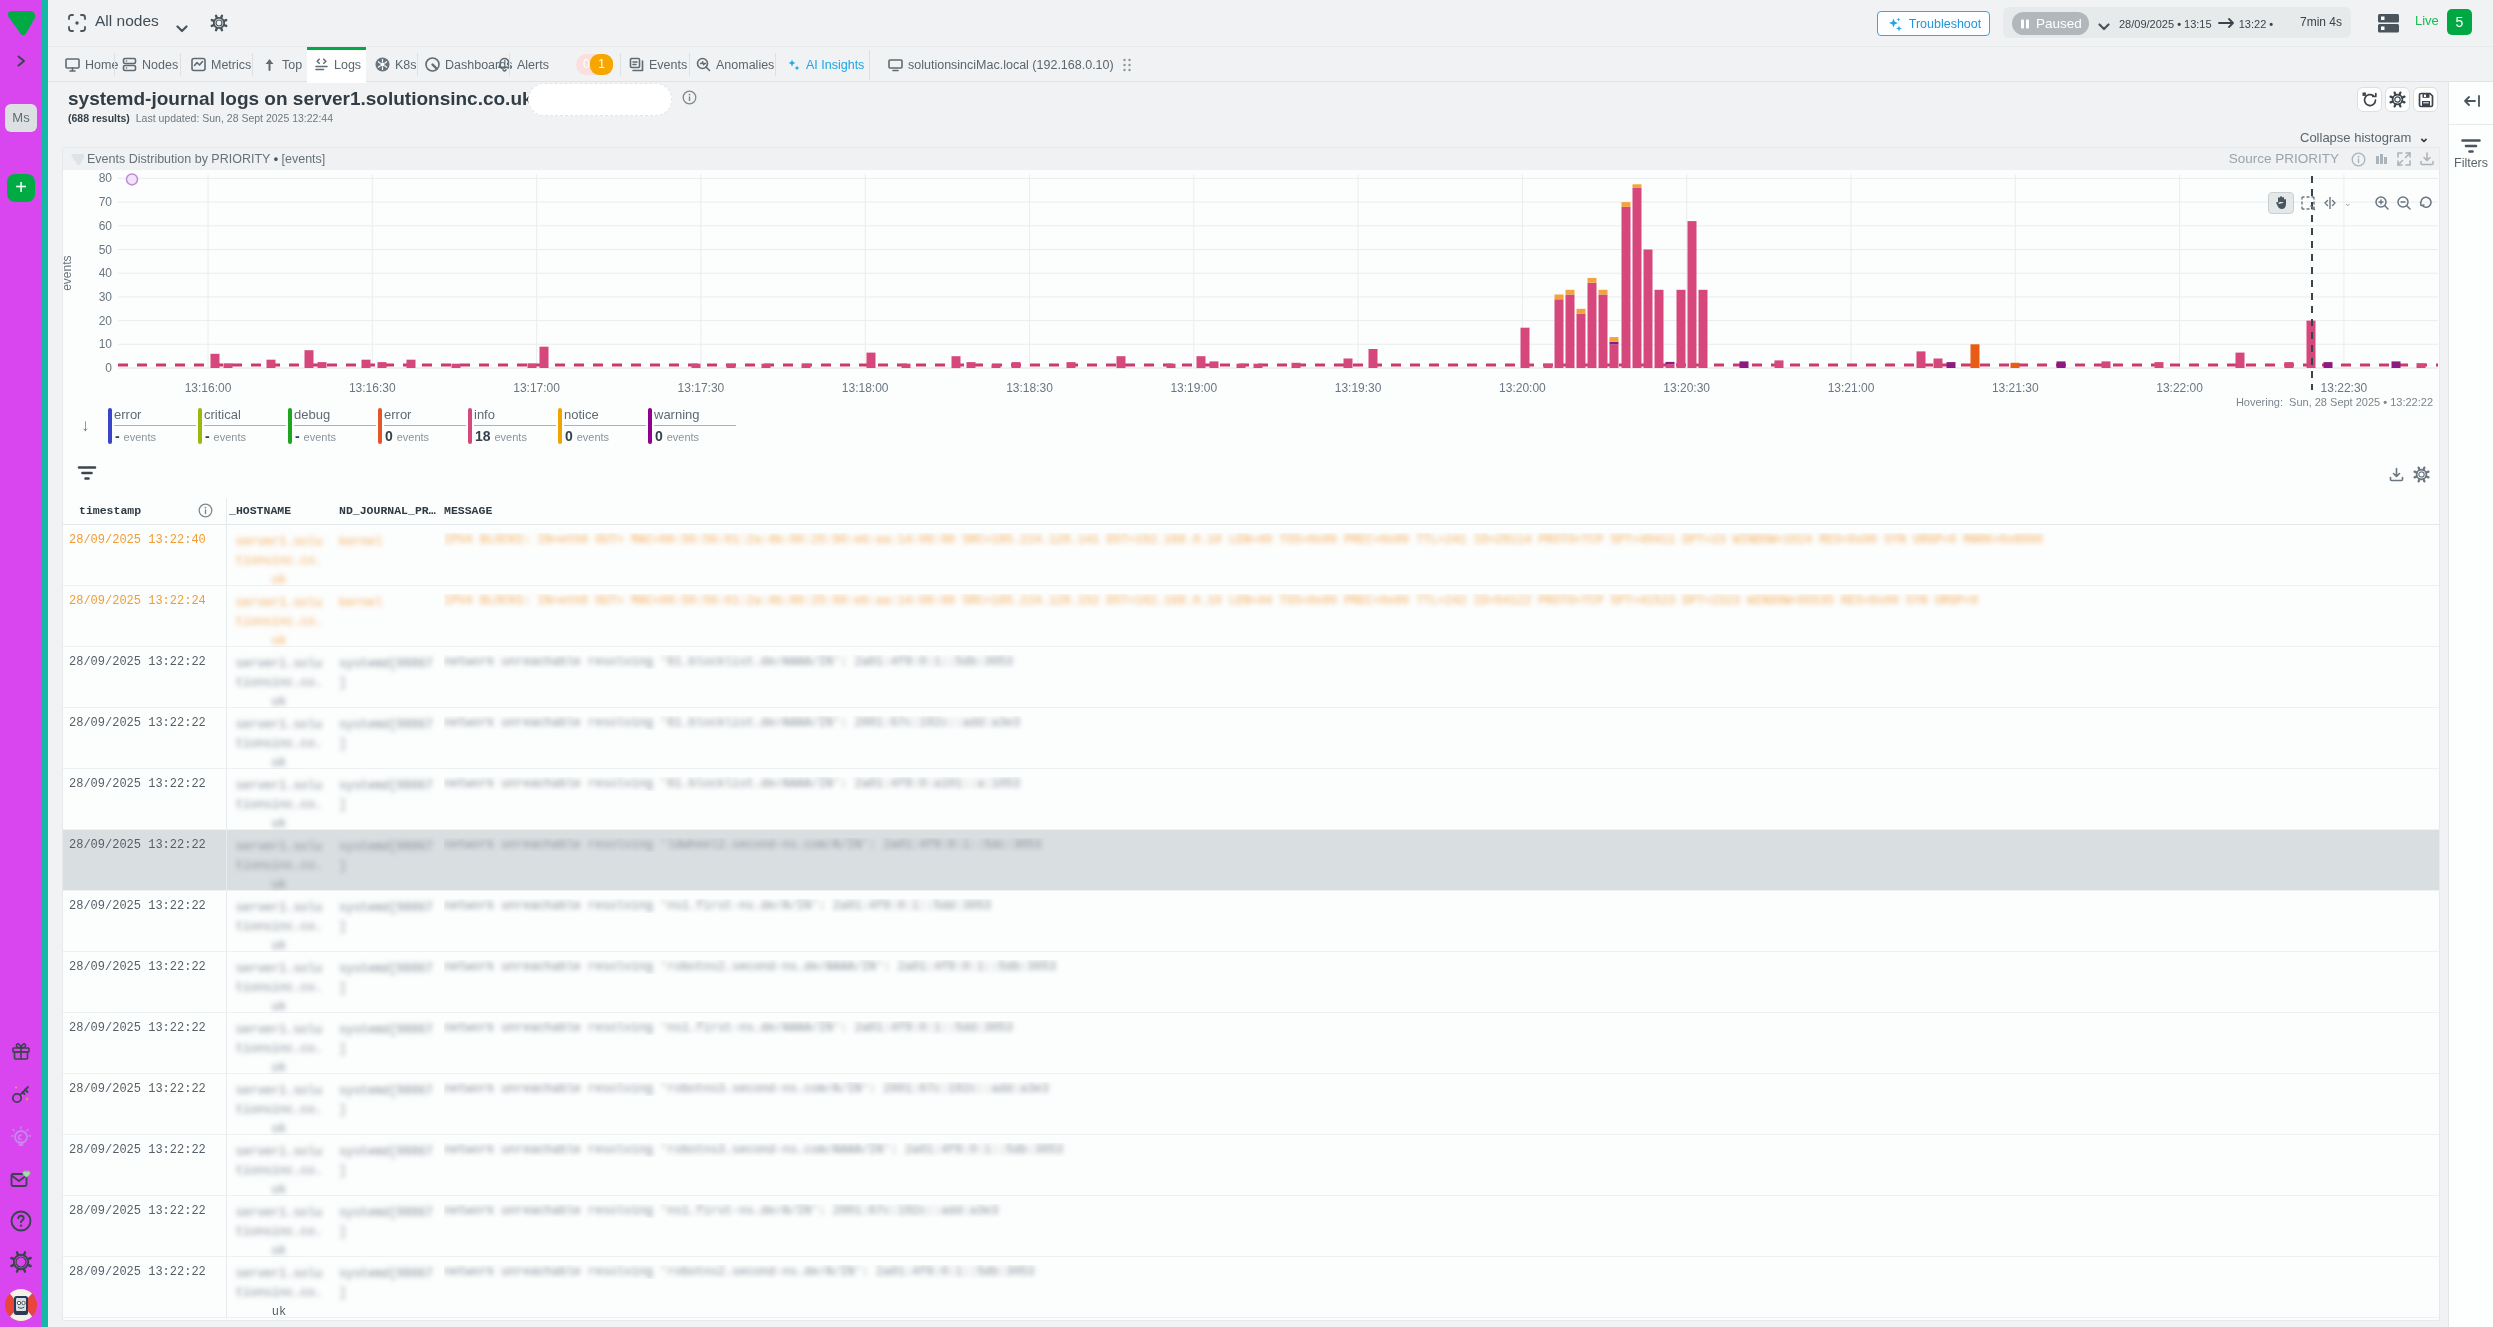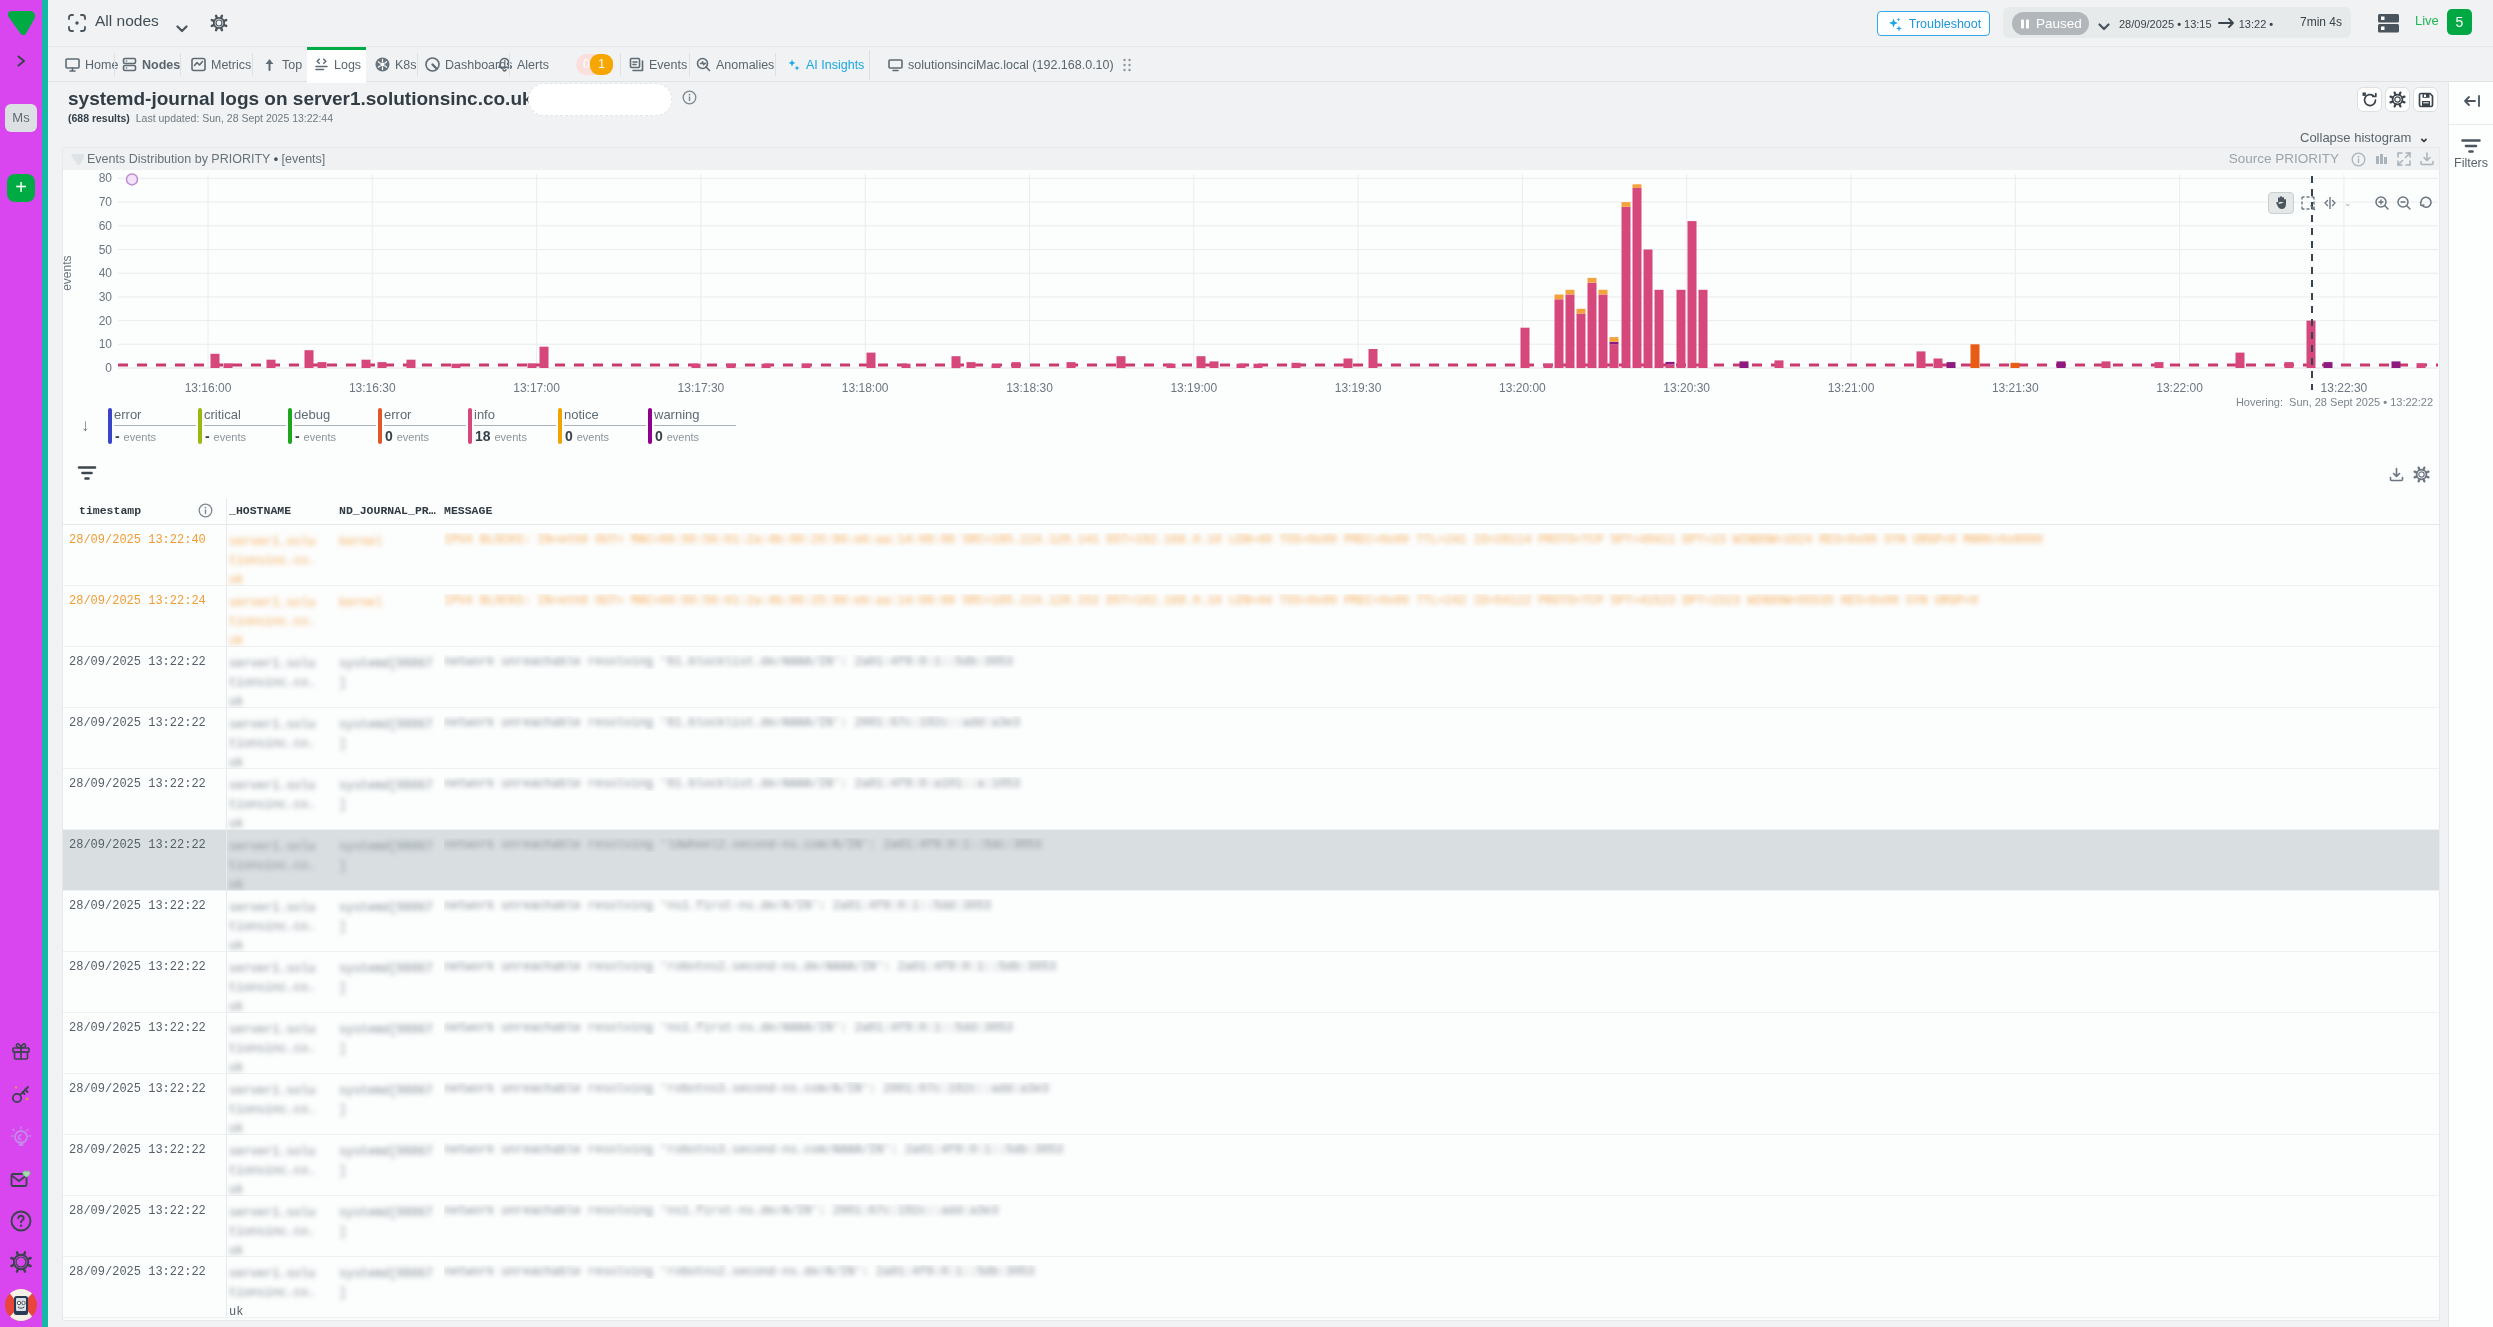--- a/index.html
+++ b/index.html
@@ -32,21 +32,21 @@
 #search { position:absolute; left:33px; top:313px; width:2282px; height:27px; background:#e9eced; border-radius:3px; }
 
 #table { position:absolute; left:0; top:350px; width:100%; font-family:"Liberation Mono", monospace; font-size:12px; }
 #thead { position:relative; height:27px; border-bottom:1px solid #e4e7e9; font-weight:bold; color:#2f3a42; font-size:11.5px; }
 .tr { position:relative; height:61px; border-bottom:1px solid #eef1f2; color:#555f68; background:#fcfdfd; }
 .tr.hl { background:#d9dee1; }
 .tr.warn { color:#f09c33; }
 .tr.warn .bl { color:#f5ab55; }
 .bl { filter:blur(2.6px); color:#858f97; }
 .c-ts { position:absolute; left:6px; top:8px; white-space:nowrap; }
-.c-host { position:absolute; left:166px; top:8px; width:100px; line-height:19px; }
+.c-host { position:absolute; left:166px; top:8px; width:100px; line-height:19px;text-align:center; }
 .c-j { position:absolute; left:276px; top:8px; width:100px; line-height:19px; }
 .c-m { position:absolute; left:381px; top:8px; right:4px; white-space:nowrap; overflow:hidden; }
 .nf { filter:blur(0); color:#555f68; }
 #vline { position:absolute; left:163px; top:0; width:1px; background:#e8ebed; }
 .btn3 { position:absolute; top:87px; width:25px; height:25px; background:#fff; border:1px solid #dbe0e2; border-radius:6px; display:flex; align-items:center; justify-content:center; }
 .mono { font-family:"Liberation Mono", monospace; }
 </style></head><body>
 <div id="app">
 <div id="sidebar">
 <div class="sic" style="top:7px"><svg class="" width="32" height="32" viewBox="0 0 32 32" fill="none">
@@ -154,21 +154,21 @@
         </svg></div>
 <div class="abs" style="left:2367px;top:13px;font-size:13px;color:#1db954">Live</div>
 <div class="abs" style="left:2399px;top:9px;width:25px;height:26px;background:#00a844;border-radius:5px;color:#fff;font-size:14px;text-align:center;line-height:26px">5</div>
 </div>
 <div id="tabs">
       <div class="tab active" style="left:259px;width:59px"></div>
       <div class="tab " style="left:16px;"><svg class="" width="17" height="17" viewBox="0 0 17 17" fill="none">
           <rect x="2" y="3" width="13" height="9" rx="1" stroke="currentColor" stroke-width="1.6" fill="none" stroke-linecap="round" stroke-linejoin="round"></rect>
           <path d="M6 15h5M8.5 12v3" stroke="currentColor" stroke-width="1.6" fill="none" stroke-linecap="round" stroke-linejoin="round"></path>
         </svg>Home</div>
-      <div class="tab " style="left:73px;font-weight:bold;"><svg class="" width="17" height="17" viewBox="0 0 17 17" fill="none">
+      <div class="tab " style="left:73px;"><svg class="" width="17" height="17" viewBox="0 0 17 17" fill="none">
           <rect x="2.5" y="2.5" width="12" height="5" rx="1.5" stroke="currentColor" stroke-width="1.6" fill="none" stroke-linecap="round" stroke-linejoin="round"></rect>
           <rect x="2.5" y="9.5" width="12" height="5" rx="1.5" stroke="currentColor" stroke-width="1.6" fill="none" stroke-linecap="round" stroke-linejoin="round"></rect>
           <circle cx="5.5" cy="5" r="0.8" fill="currentColor"></circle>
           <circle cx="5.5" cy="12" r="0.8" fill="currentColor"></circle>
         </svg>Nodes</div>
       <div class="tab " style="left:142px;"><svg class="" width="17" height="17" viewBox="0 0 17 17" fill="none">
           <rect x="2" y="2.5" width="13" height="12" rx="2" stroke="currentColor" stroke-width="1.6" fill="none" stroke-linecap="round" stroke-linejoin="round"></rect>
           <path d="M4.5 9.5l2.5-3 2.5 2.5 3-3.5" stroke="currentColor" stroke-width="1.6" fill="none" stroke-linecap="round" stroke-linejoin="round"></path>
         </svg>Metrics</div>
       <div class="tab " style="left:213px;"><svg class="" width="17" height="17" viewBox="0 0 17 17" fill="none">

